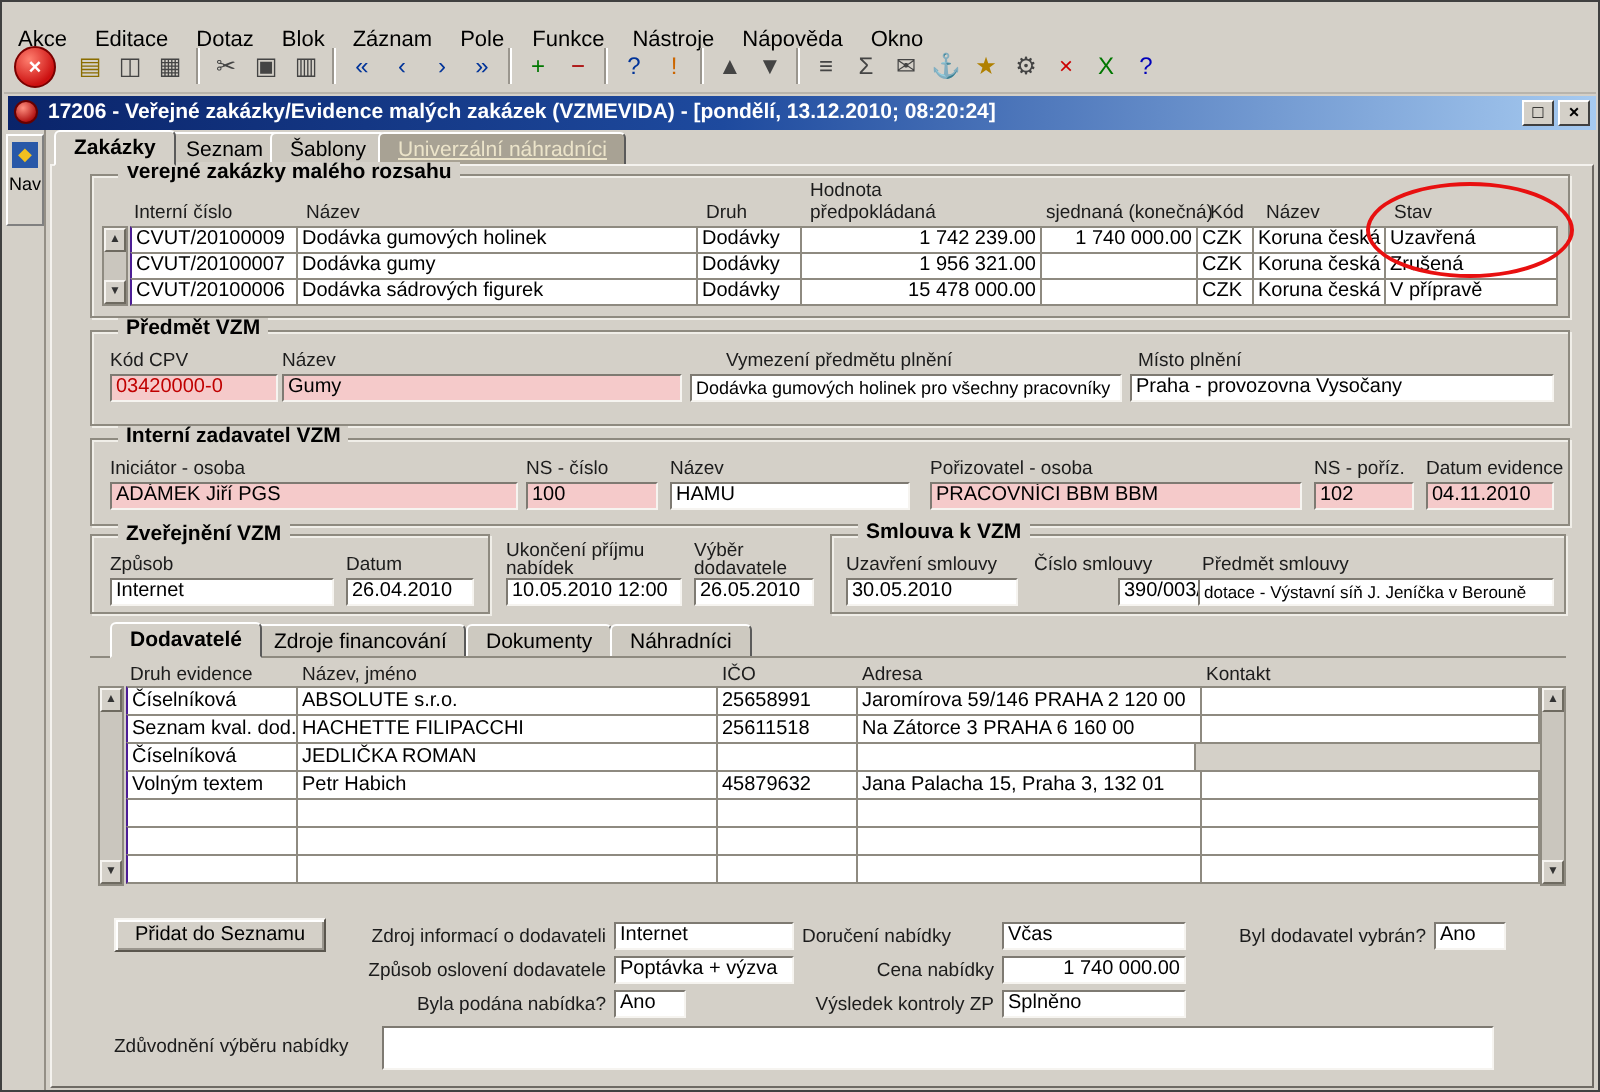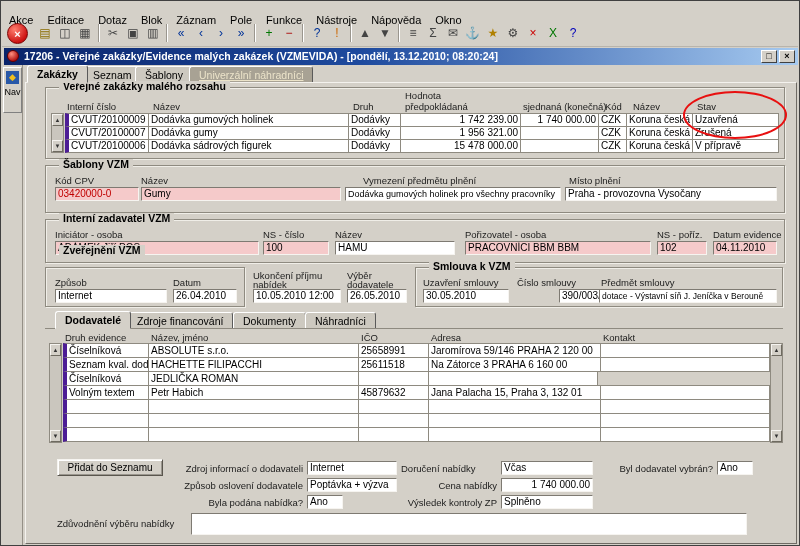--- a/index.html
+++ b/index.html
@@ -43,21 +43,21 @@
   .lbl.wrap { white-space:normal; line-height:9px; }
   .fld { position:absolute; height:14px; background:#fff; border:1px solid; border-color:#7e7a72 #f6f4f0 #f6f4f0 #7e7a72; font-size:10px; line-height:12px; padding:0 2px; overflow:hidden; white-space:nowrap; color:#000; }
   .pink { background:#f5caca; }
   .blue { background:#a9cbee; }
   .num { text-align:right; }
   .red-text { color:#c00000; }
 
   
   .grid-row { position:absolute; display:flex; }
   .cell { height:14px; background:#fff; border:1px solid #8e8a80; border-left:none; font-size:10px; line-height:12px; padding:0 2px; overflow:hidden; white-space:nowrap; color:#000; }
-  .cell.first { border-left:4px solid #4c1d95; }
+  .cell.first { border-left:1px solid #4c1d95; }
   .sup .cell { height:15px; line-height:13px; }
 
   .sb { position:absolute; width:13px; background:#cac6be; border:1px solid #8e8a80; }
   .sb-btn { position:absolute; left:0; width:11px; height:12px; background:#d4d0c8; border:1px solid; border-color:#f6f4f0 #6e6a60 #6e6a60 #f6f4f0; font-size:6px; line-height:10px; text-align:center; color:#333; }
 
   .btn { position:absolute; background:#d4d0c8; border:1px solid; border-color:#f6f4f0 #5a564e #5a564e #f6f4f0; box-shadow:inset 1px 1px 0 #fff, inset -1px -1px 0 #9a968e; font-size:10px; text-align:center; color:#000; }
 
   .annot { position:absolute; border:2px solid #e81010; border-radius:50%; z-index:6; }
 </style>
 </head>
@@ -181,21 +181,21 @@
     <div class="cell num" style="width:120px">15 478 000.00</div>
     <div class="cell num" style="width:78px"></div>
     <div class="cell" style="width:28px">CZK</div>
     <div class="cell pink" style="width:66px">Koruna česká</div>
     <div class="cell pink" style="width:86px">V přípravě</div>
   </div>
 
   <div class="annot" style="left:682px;top:90px;width:104px;height:48px;"></div>
 
   <div class="grp" style="left:44px;top:164px;width:740px;height:48px;"></div>
-  <div class="legend" style="left:58px;top:158px;">Šablony VZM</div>
+  <div class="legend" style="left:58px;top:158px;">Předmět VZM</div>
   <div class="lbl" style="left:54px;top:174px;">Kód CPV</div>
   <div class="lbl" style="left:140px;top:174px;">Název</div>
   <div class="lbl" style="left:362px;top:174px;">Vymezení předmětu plnění</div>
   <div class="lbl" style="left:568px;top:174px;">Místo plnění</div>
   <div class="fld pink red-text" style="left:54px;top:186px;width:84px;">03420000-0</div>
   <div class="fld pink" style="left:140px;top:186px;width:200px;">Gumy</div>
   <div class="fld" style="left:344px;top:186px;width:216px;font-size:9px;">Dodávka gumových holinek pro všechny pracovníky</div>
   <div class="fld" style="left:564px;top:186px;width:212px;">Praha - provozovna Vysočany</div>
 
   <div class="grp" style="left:44px;top:218px;width:740px;height:44px;"></div>
@@ -207,21 +207,21 @@
   <div class="lbl" style="left:656px;top:228px;">NS - poříz.</div>
   <div class="lbl" style="left:712px;top:228px;">Datum evidence</div>
   <div class="fld pink" style="left:54px;top:240px;width:204px;">ADÁMEK Jiří PGS</div>
   <div class="fld pink" style="left:262px;top:240px;width:66px;">100</div>
   <div class="fld" style="left:334px;top:240px;width:120px;">HAMU</div>
   <div class="fld pink" style="left:464px;top:240px;width:186px;">PRACOVNÍCI BBM BBM</div>
   <div class="fld pink" style="left:656px;top:240px;width:50px;">102</div>
   <div class="fld pink" style="left:712px;top:240px;width:64px;">04.11.2010</div>
 
   <div class="grp" style="left:44px;top:266px;width:200px;height:40px;"></div>
-  <div class="legend" style="left:58px;top:244px;">Zveřejnění VZM</div>
+  <div class="legend" style="left:58px;top:261px;">Zveřejnění VZM</div>
   <div class="lbl" style="left:54px;top:276px;">Způsob</div>
   <div class="lbl" style="left:172px;top:276px;">Datum</div>
   <div class="fld" style="left:54px;top:288px;width:112px;">Internet</div>
   <div class="fld" style="left:172px;top:288px;width:64px;">26.04.2010</div>
 
   <div class="lbl wrap" style="left:252px;top:270px;width:72px;">Ukončení příjmu nabídek</div>
   <div class="fld" style="left:252px;top:288px;width:88px;">10.05.2010 12:00</div>
   <div class="lbl wrap" style="left:346px;top:270px;width:52px;">Výběr dodavatele</div>
   <div class="fld" style="left:346px;top:288px;width:60px;">26.05.2010</div>
 

